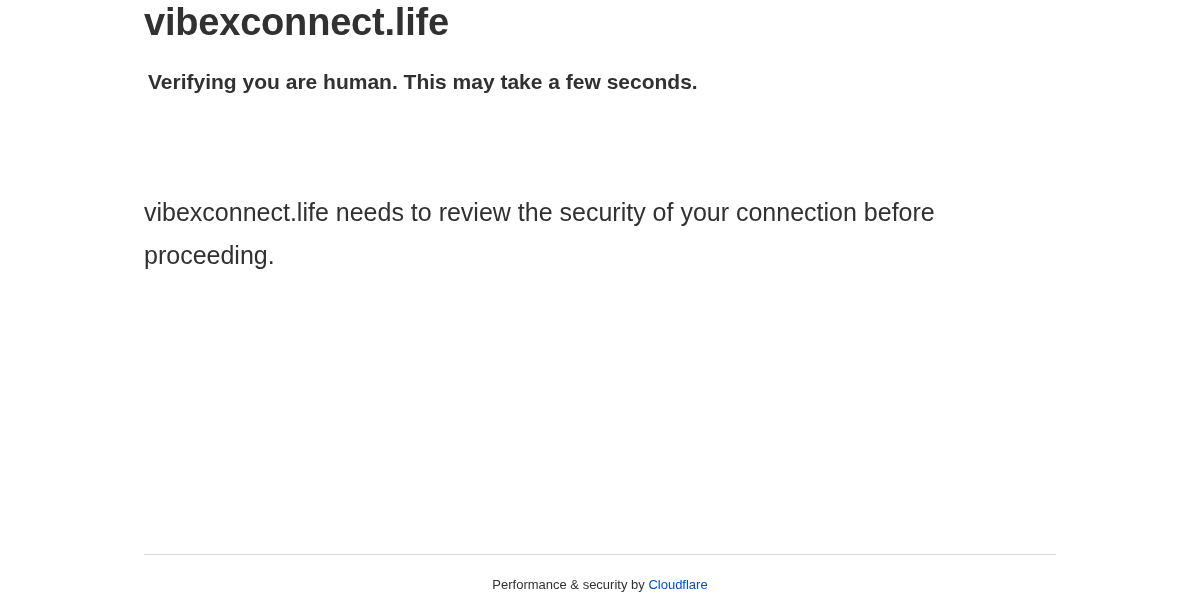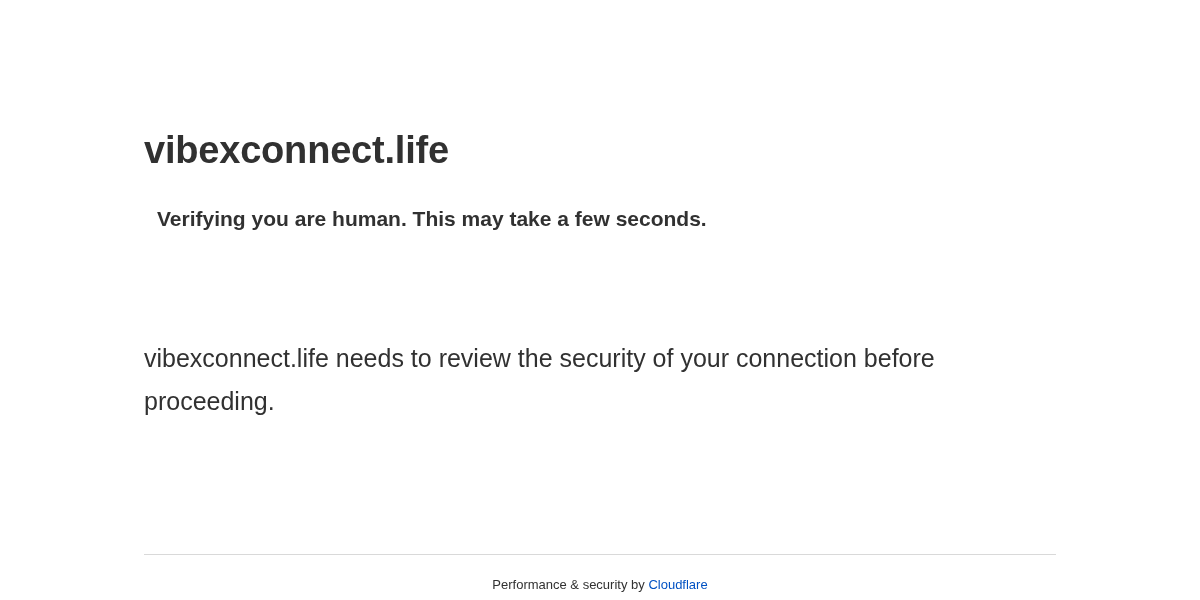--- a/index.html
+++ b/index.html
@@ -22,30 +22,29 @@
 
   .content {
     position: absolute;
     left: 144px;
     top: 0;
     width: 912px;
   }
 
   .site-title {
     margin: 0;
-    padding-top: 128px;
     font-size: 38px;
     line-height: 1.2;
     font-weight: 700;
     letter-spacing: -0.2px;
     color: #313131;
   }
 
   .subtitle {
-    margin: 13px;
+    margin: 4px;
     padding-top: 18px;
     font-size: 21px;
     line-height: 1.3;
     font-weight: 700;
     color: #313131;
   }
 
   .spinner-slot {
     height: 92px;
   }

